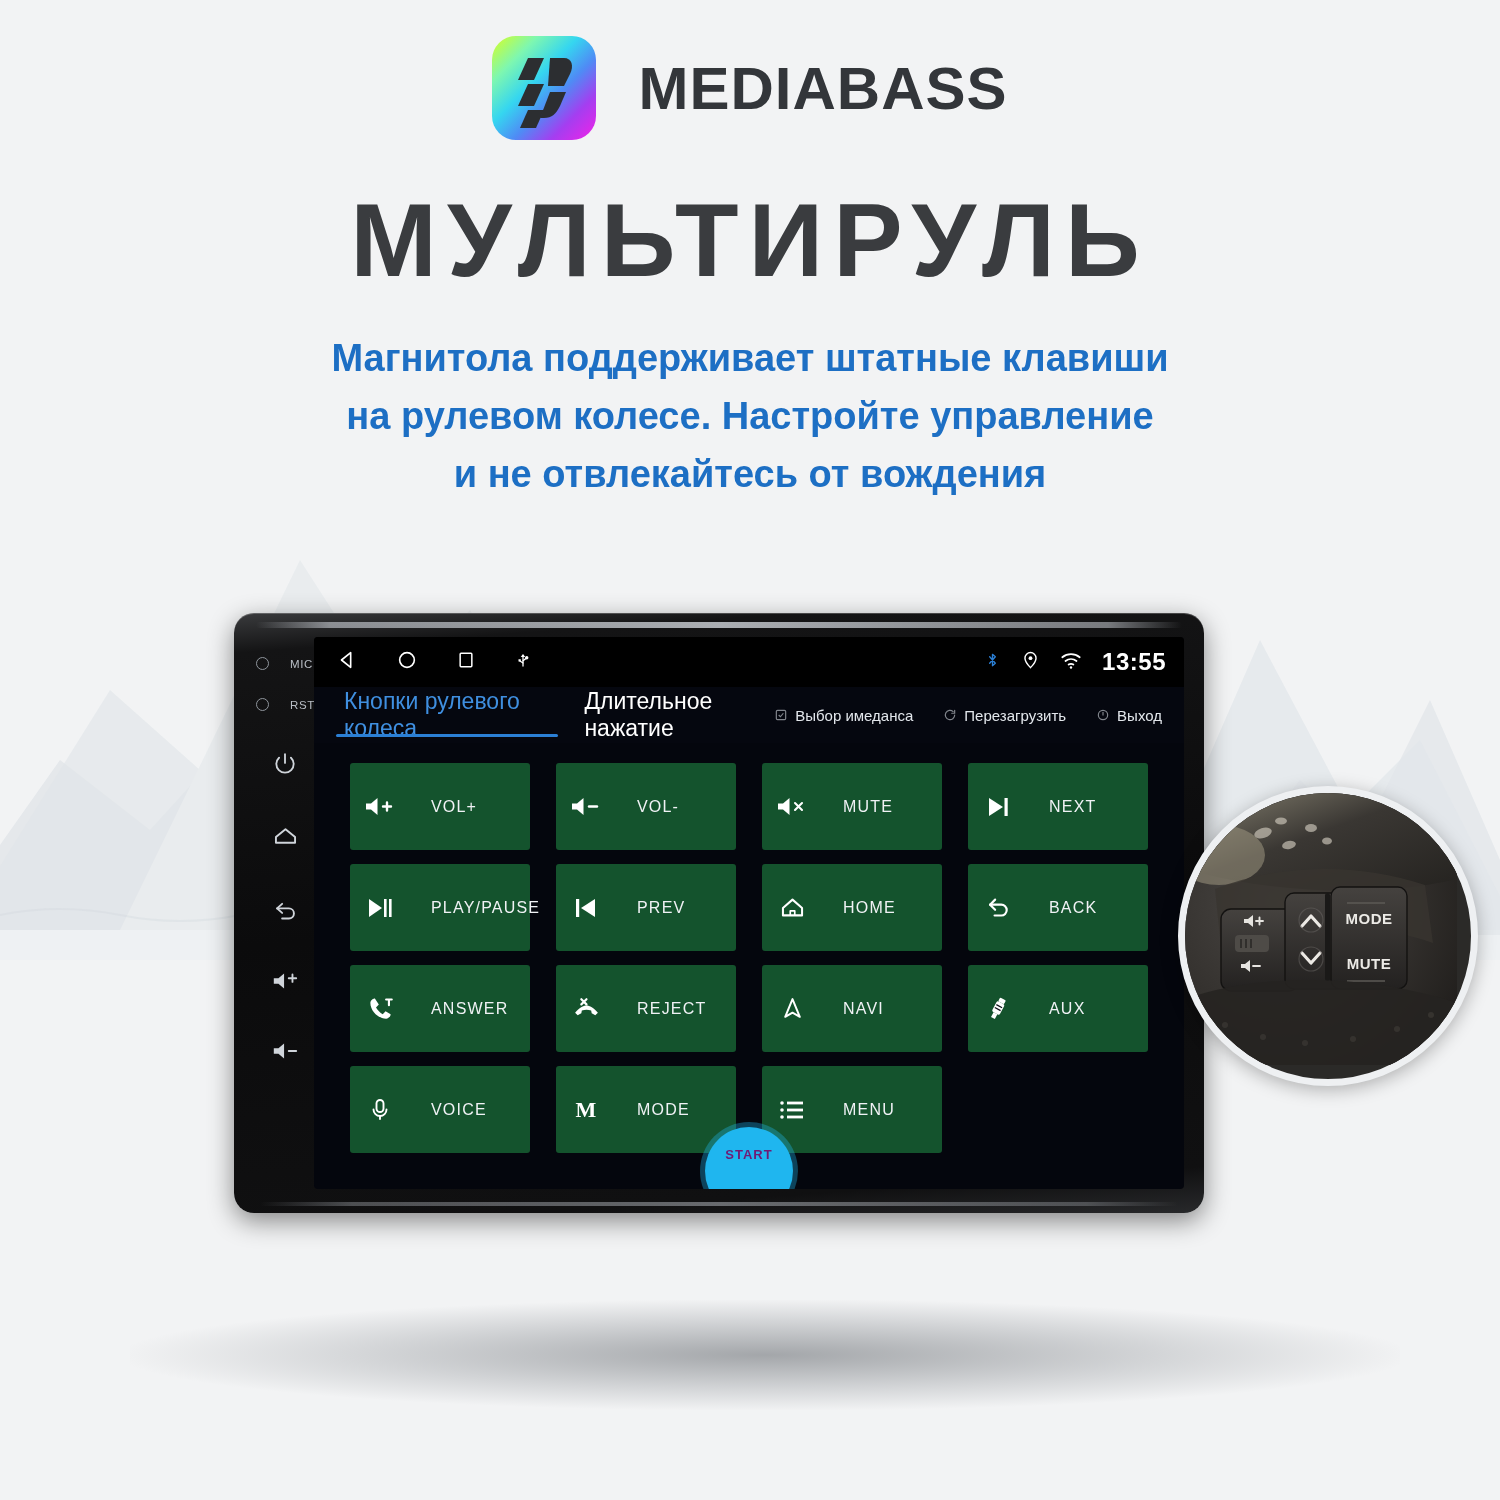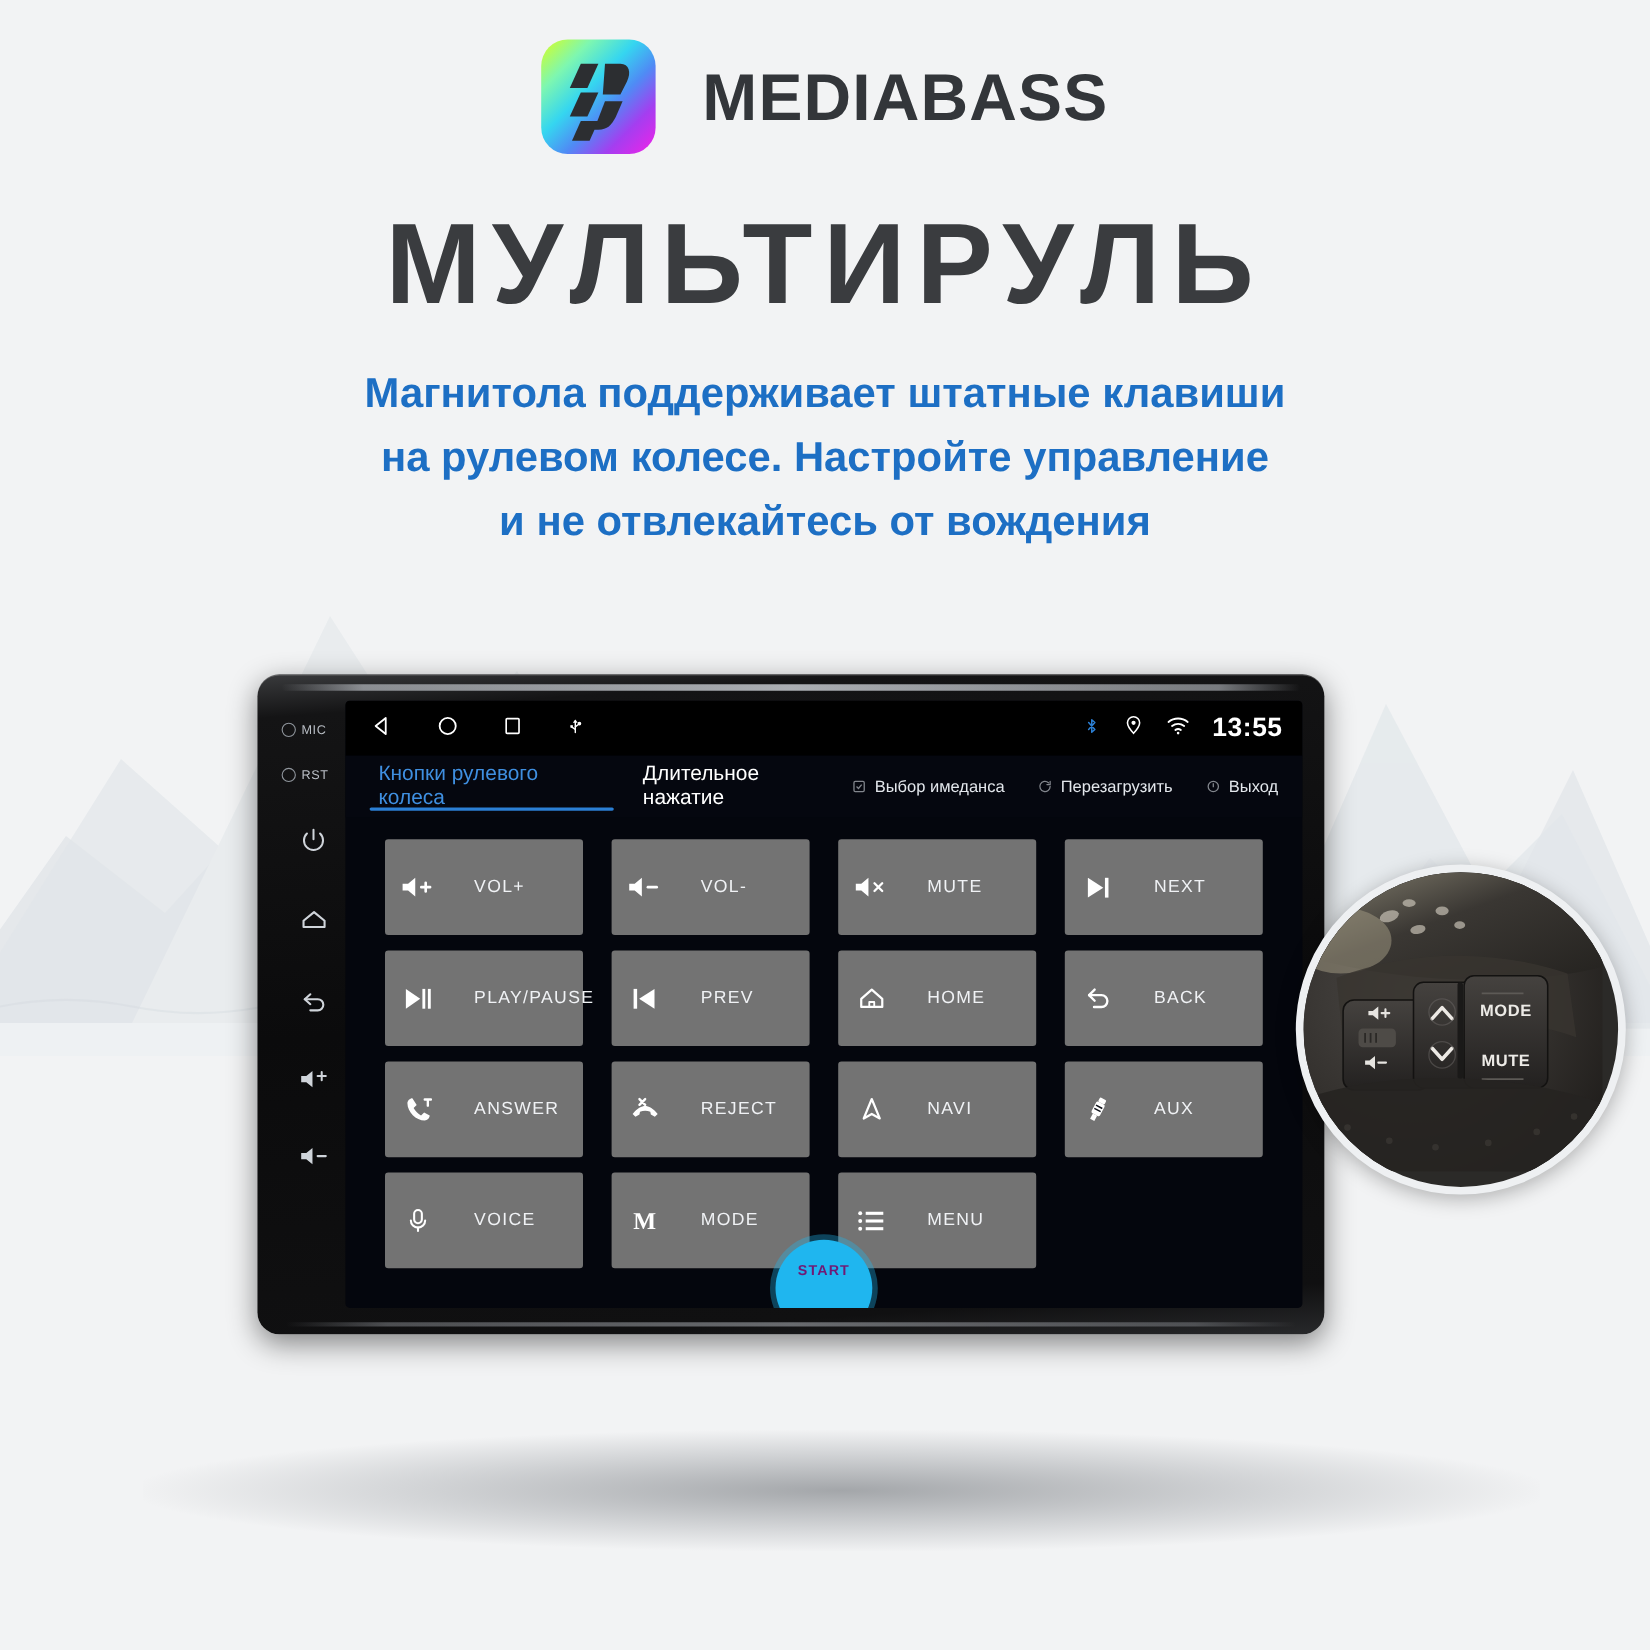--- a/index.html
+++ b/index.html
@@ -69,21 +69,21 @@
     border-radius:3px;pointer-events:none;
   }
 
   
   #side-rail{
     position:absolute;left:22px;top:24px;width:58px;height:552px;
     display:flex;flex-direction:column;align-items:center;
     color:#cfd3d8;
   }
   .rail-item{display:flex;align-items:center;justify-content:flex-start;
-    width:58px;gap:5px;font-size:11.5px;letter-spacing:.6px;color:#b9bec5;text-align:center;}
+    width:58px;gap:21px;font-size:11.5px;letter-spacing:.6px;color:#b9bec5;text-align:center;}
   .rail-hole{width:11px;height:11px;border-radius:50%;border:1.4px solid #8f959c;flex:none;}
   .rail-icon{display:flex;align-items:center;justify-content:center;width:58px;}
 
   
   #screen{
     position:absolute;left:80px;top:24px;right:20px;bottom:24px;
     background:#04060d;border-radius:4px;overflow:hidden;
   }
 
   
@@ -93,39 +93,39 @@
   }
   #nav-icons{display:flex;align-items:center;gap:38px;}
   #status-right{margin-left:auto;display:flex;align-items:center;gap:20px;}
   #clock{color:#fff;font-size:24px;font-weight:bold;letter-spacing:.5px;}
 
   
   #tabbar{
     height:56px;display:flex;align-items:center;padding:0 22px;box-sizing:border-box;
     background:#05070f;position:relative;
   }
-  .tab{font-size:19px;padding:0 8px;position:relative;height:56px;display:flex;align-items:center;}
+  .tab{font-size:23px;padding:0 8px;position:relative;height:56px;display:flex;align-items:center;}
   .tab.active{color:#3f8fe0;}
   .tab.inactive{color:#ffffff;margin-left:18px;}
   .tab.active:after{
     content:"";position:absolute;left:0;right:0;bottom:6px;height:3px;background:#2b7fd4;border-radius:2px;
   }
   #tool-actions{margin-left:auto;display:flex;align-items:center;gap:29px;}
   .tool-action{display:flex;align-items:center;gap:7px;color:#e3e7ec;font-size:15px;white-space:nowrap;}
   .tool-glyph{width:15px;height:15px;opacity:.62;display:flex;align-items:center;justify-content:center;}
 
   
   #btn-grid{
     position:absolute;left:0;right:0;top:106px;bottom:0;
     display:grid;grid-template-columns:repeat(4,1fr);grid-template-rows:repeat(4,1fr);
     padding:14px 26px 30px 26px;box-sizing:border-box;
     column-gap:6px;row-gap:2px;
   }
   .swc-btn{
-    background:#737373;border-radius:3px;
+    background:#14532d;border-radius:3px;
     display:flex;align-items:center;justify-content:center;gap:34px;
     color:#fff;
     margin:6px 10px;
   }
   .swc-ico{width:34px;display:flex;align-items:center;justify-content:center;flex:none;}
   .swc-label{font-size:16px;letter-spacing:1.2px;width:86px;text-align:left;color:#f0f2f5;}
 
   
   #start-btn{
     position:absolute;left:50%;transform:translateX(-50%);

